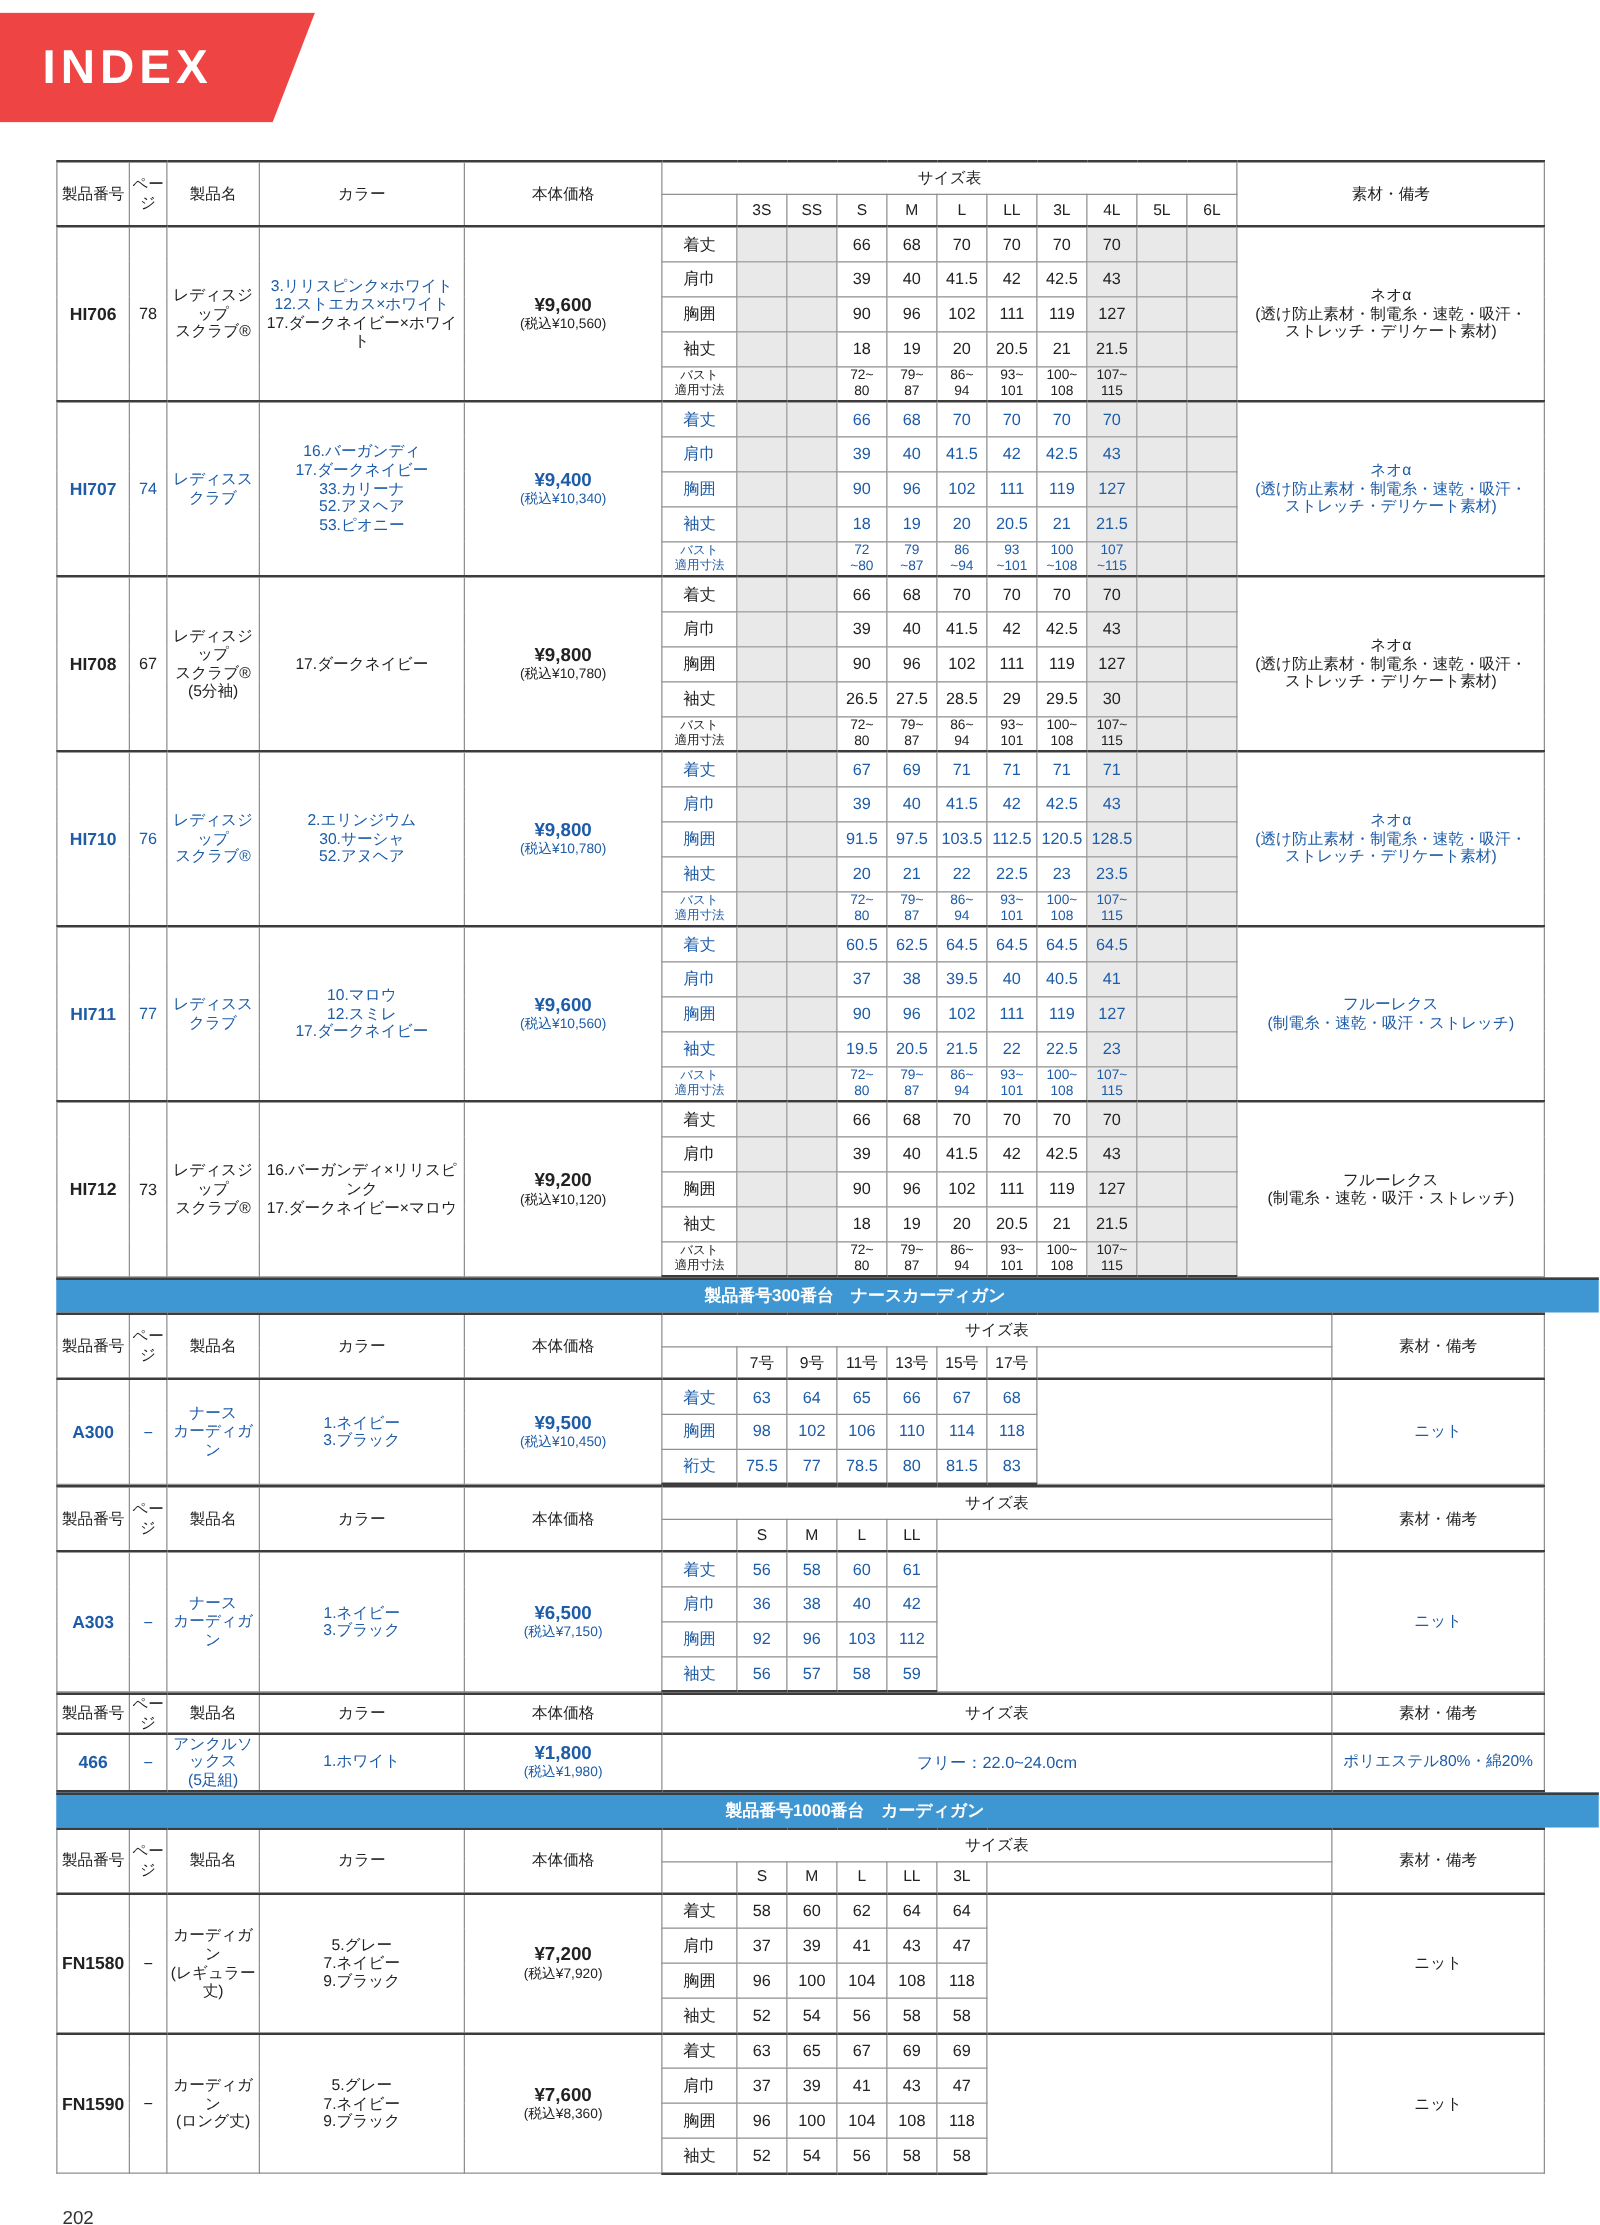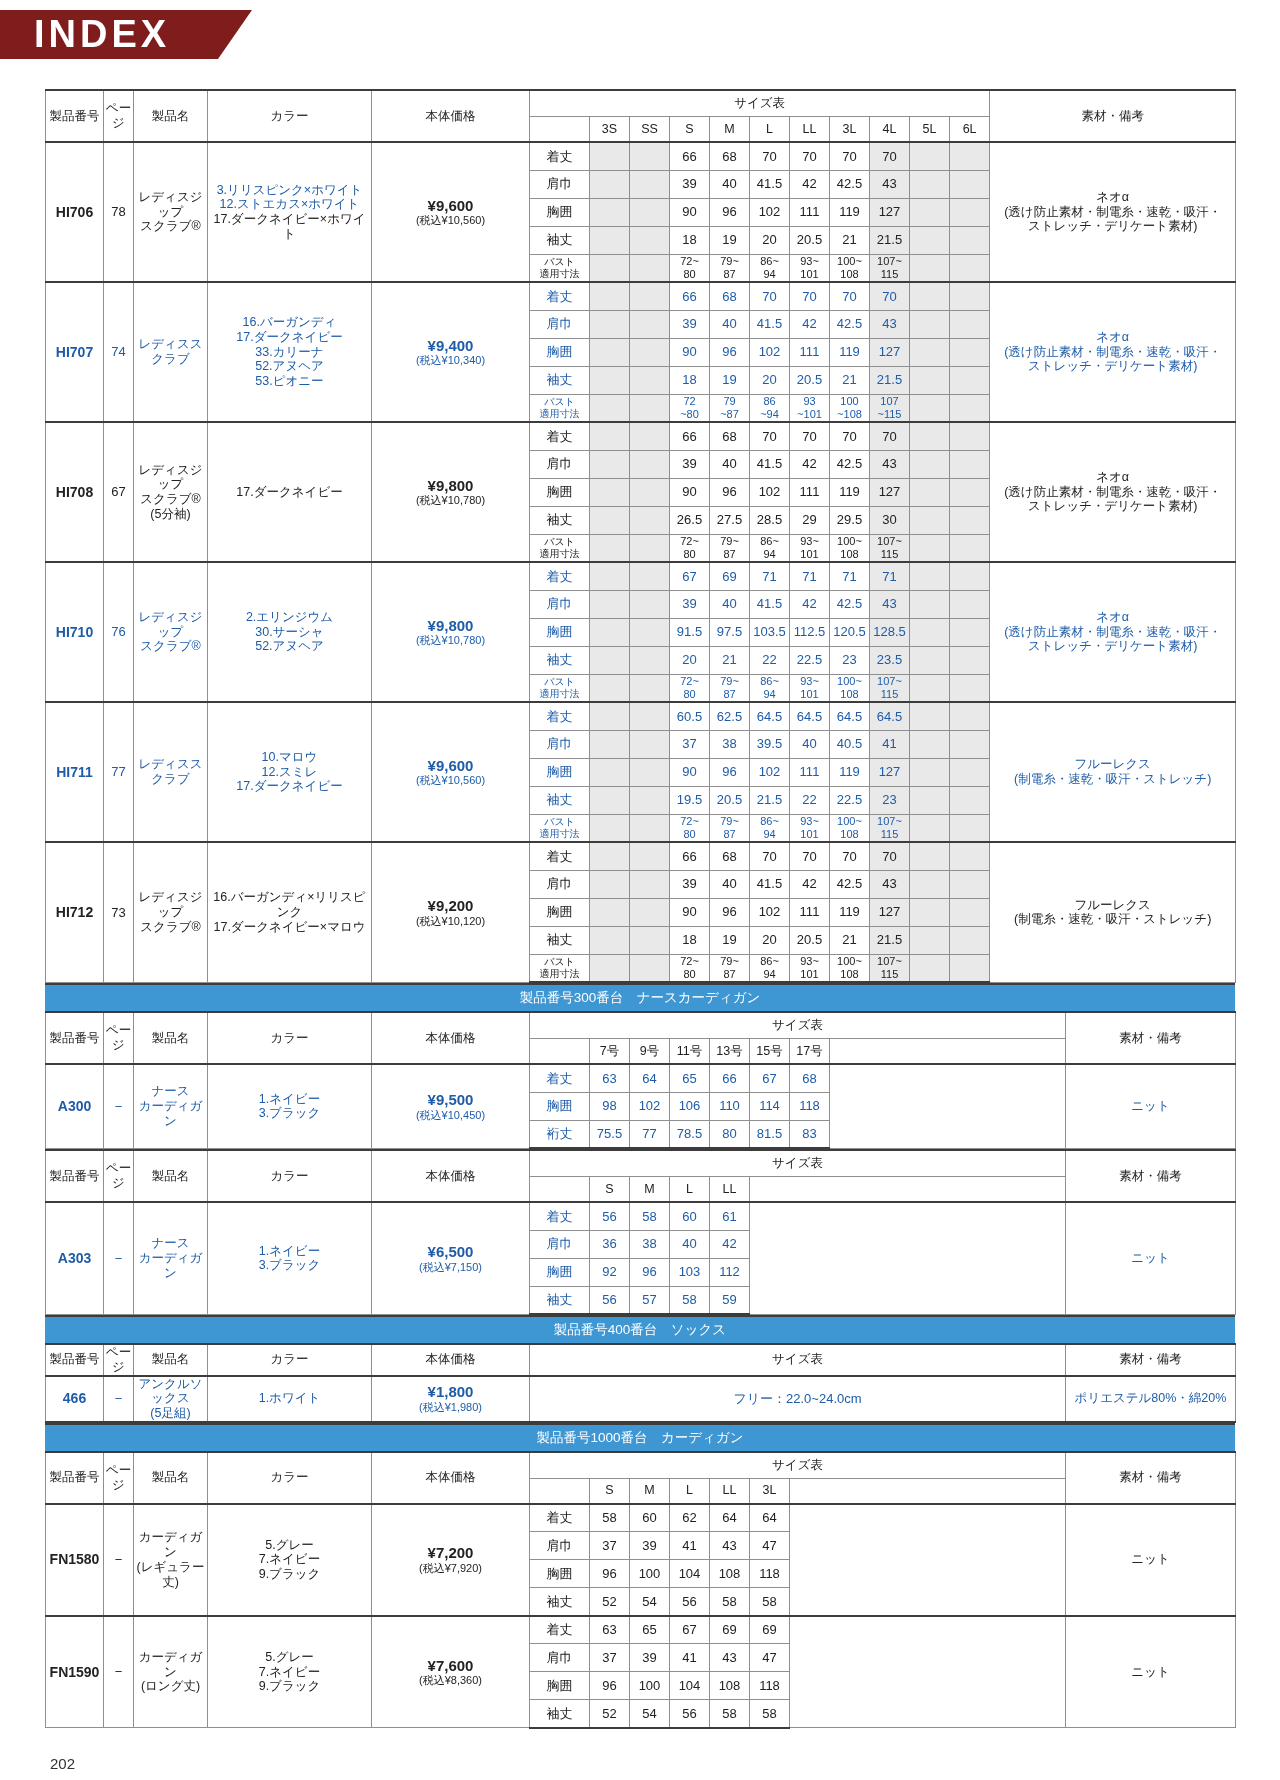--- a/index.html
+++ b/index.html
@@ -1,17 +1,17 @@
 <!DOCTYPE html>
 <html><head>
 <meta charset="utf-8">
 <style>
   html,body{margin:0;padding:0;background:#ffffff;width:1280px;
     font-family:"Liberation Sans","DejaVu Sans",sans-serif;color:#222;}
-  .banner{margin-top:10px;width:252px;height:49px;background:#7f1d1d;
+  .banner{margin-top:10px;width:252px;height:88px;background:#ef4444;
     clip-path:polygon(0 0,100% 0,calc(100% - 34px) 100%,0 100%);
     display:flex;align-items:center;}
   .banner .ttl{color:#fff;font-size:38px;font-weight:bold;letter-spacing:4px;padding-left:34px;}
   .content{margin:30px 45px 0 45px;width:1190px;}
   table.idx{border-collapse:collapse;table-layout:fixed;width:1190px;font-size:13px;}
   table.idx th,table.idx td{border:1px solid #8f8f8f;padding:0;text-align:center;
     vertical-align:middle;line-height:1.18;overflow:hidden;}
   table.idx thead th{font-weight:normal;font-size:12.5px;height:24px;background:#fff;}
   table.idx thead tr.h1 th{border-top:2px solid #3c3c3c;}
   table.idx thead th.hdr-bottom,table.idx thead tr.h2 th{border-bottom:2px solid #3c3c3c;}
@@ -23,22 +23,22 @@
   td.name-cell,td.colors-cell{text-align:left;padding:3px 5px;font-size:12.5px;}
   td.price-cell{text-align:right;padding-right:7px;margin-top:40px;}
   .price-main{display:block;font-size:15px;font-weight:bold;}
   .price-tax{display:block;font-size:11px;font-weight:normal;}
   td.material-cell{text-align:left;padding:3px 8px;font-size:12.5px;}
   td.label-cell{font-size:13px;}
   td.label-small{font-size:10px;line-height:1.1;}
   td.val-cell{font-size:13px;}
   td.val-small{font-size:11px;line-height:1.05;}
   .pre{white-space:pre-line;}
-  .band{width:1190px;height:26px;background:#3E96D3;color:#fff;font-weight:normal;
-    font-size:13.5px;text-align:center;line-height:26px;border-top:2px solid #3c3c3c;}
+  .band{width:1190px;height:26px;background:#3E96D3;color:#fff;font-weight:bold;
+    font-size:13.5px;text-align:center;line-height:26px;border-top:2px solid #3c3c3c;padding-left:44px;}
   .footer-page{margin:26px 0 0 50px;font-size:15px;color:#333;}
 </style>
 </head>
 <body>
 
 <div class="banner">
   <span class="ttl">INDEX</span>
 </div>
 
 <div class="content" id="tables">
@@ -778,21 +778,20 @@
         </tr>
         <tr class=" tbl-bottom" style="height: 28px;">
           <td class="label-cell">袖丈</td>
           <td class="val-cell">56</td>
           <td class="val-cell">57</td>
           <td class="val-cell">58</td>
           <td class="val-cell">59</td>
         </tr>
       </tbody>
     </table>
-    <div class="band">製品番号400番台　ソックス</div>
     <table class="idx">
       <colgroup>
         <col style="width: 58px;">
         <col style="width: 30px;">
         <col style="width: 74px;">
         <col style="width: 164px;">
         <col style="width: 158px;">
         <col style="width: 536px;">
         <col style="width: 170px;">
       </colgroup>

